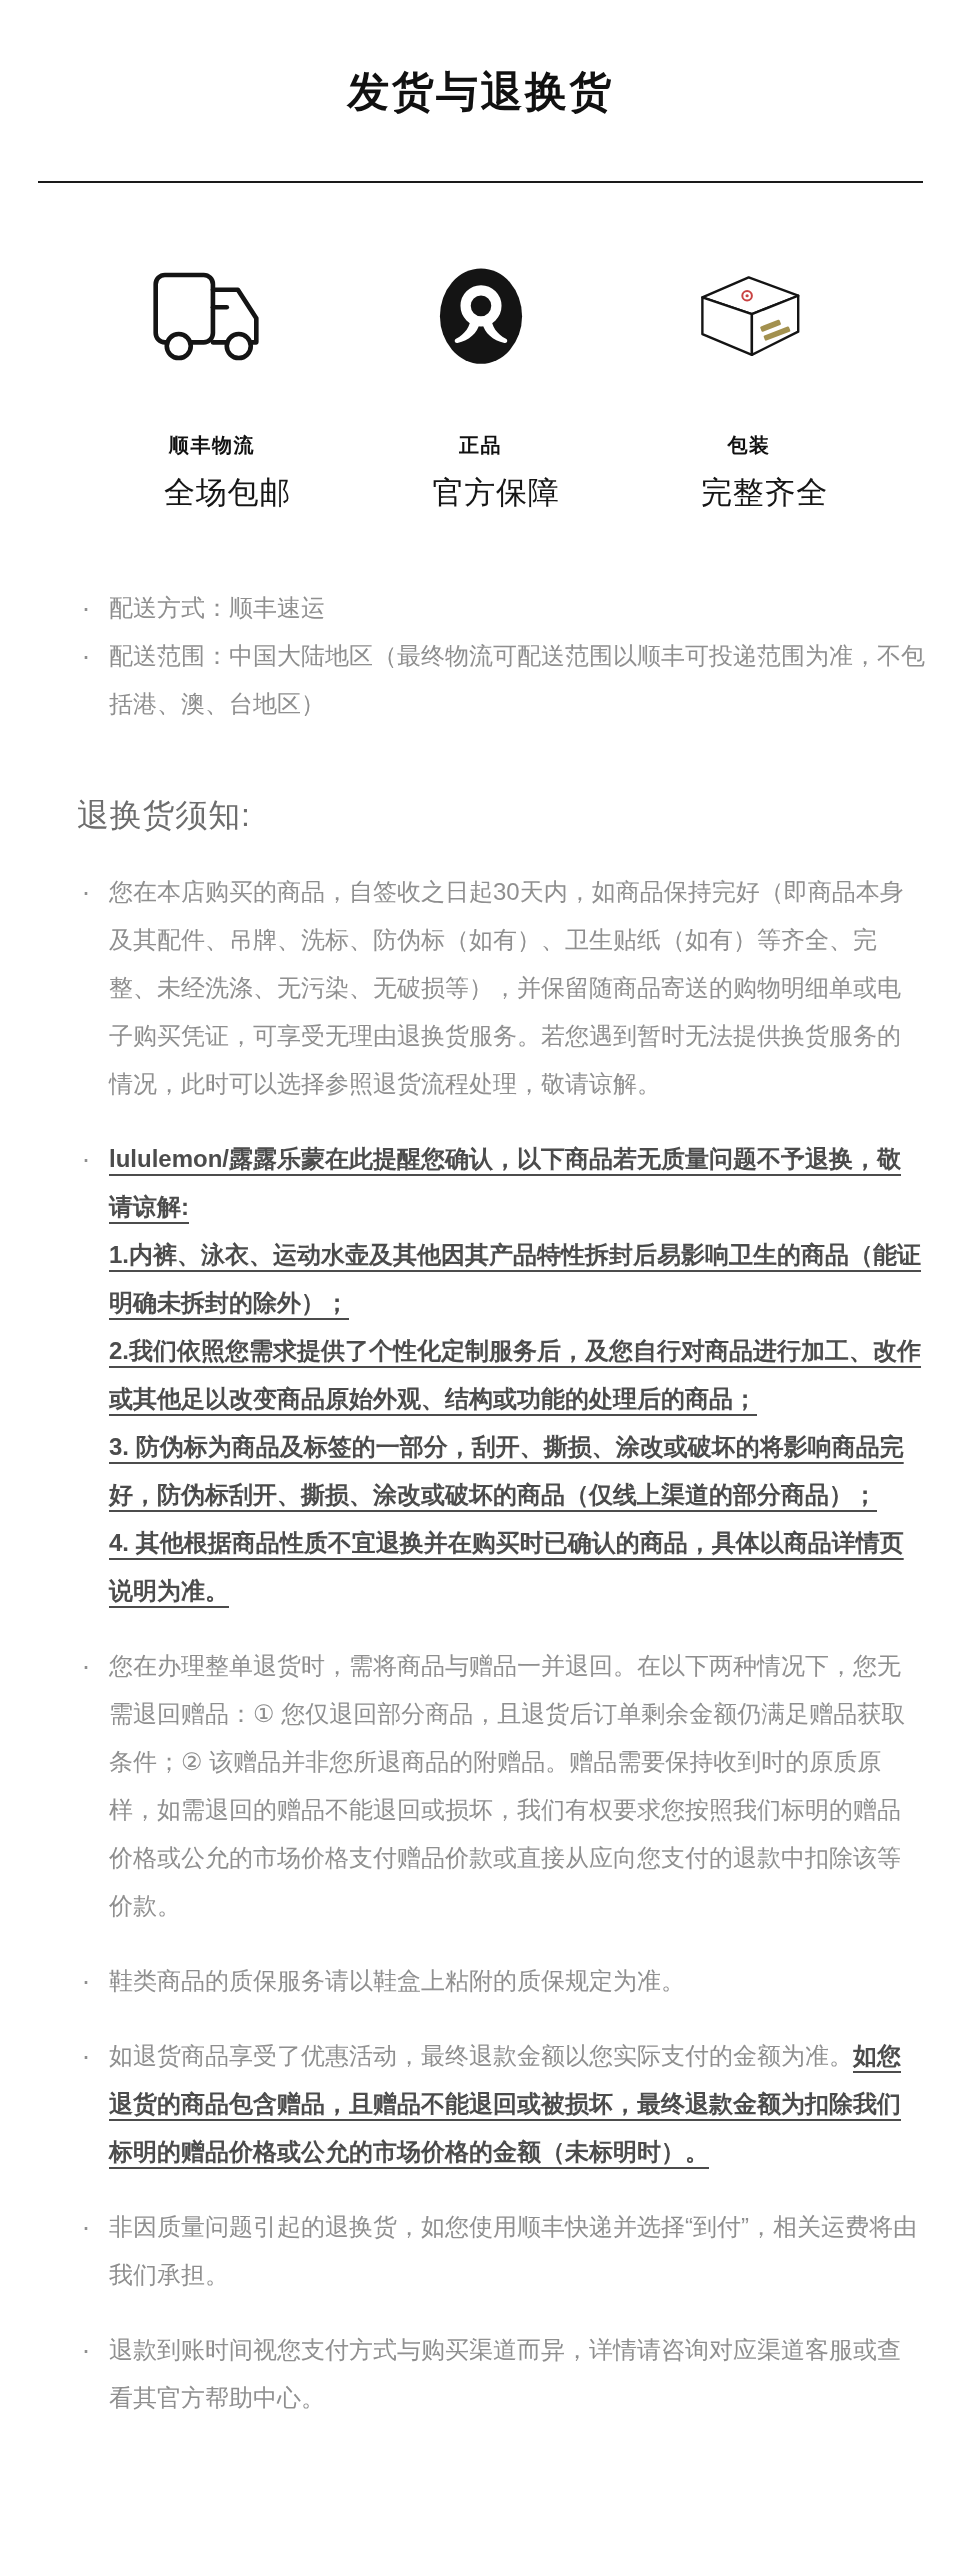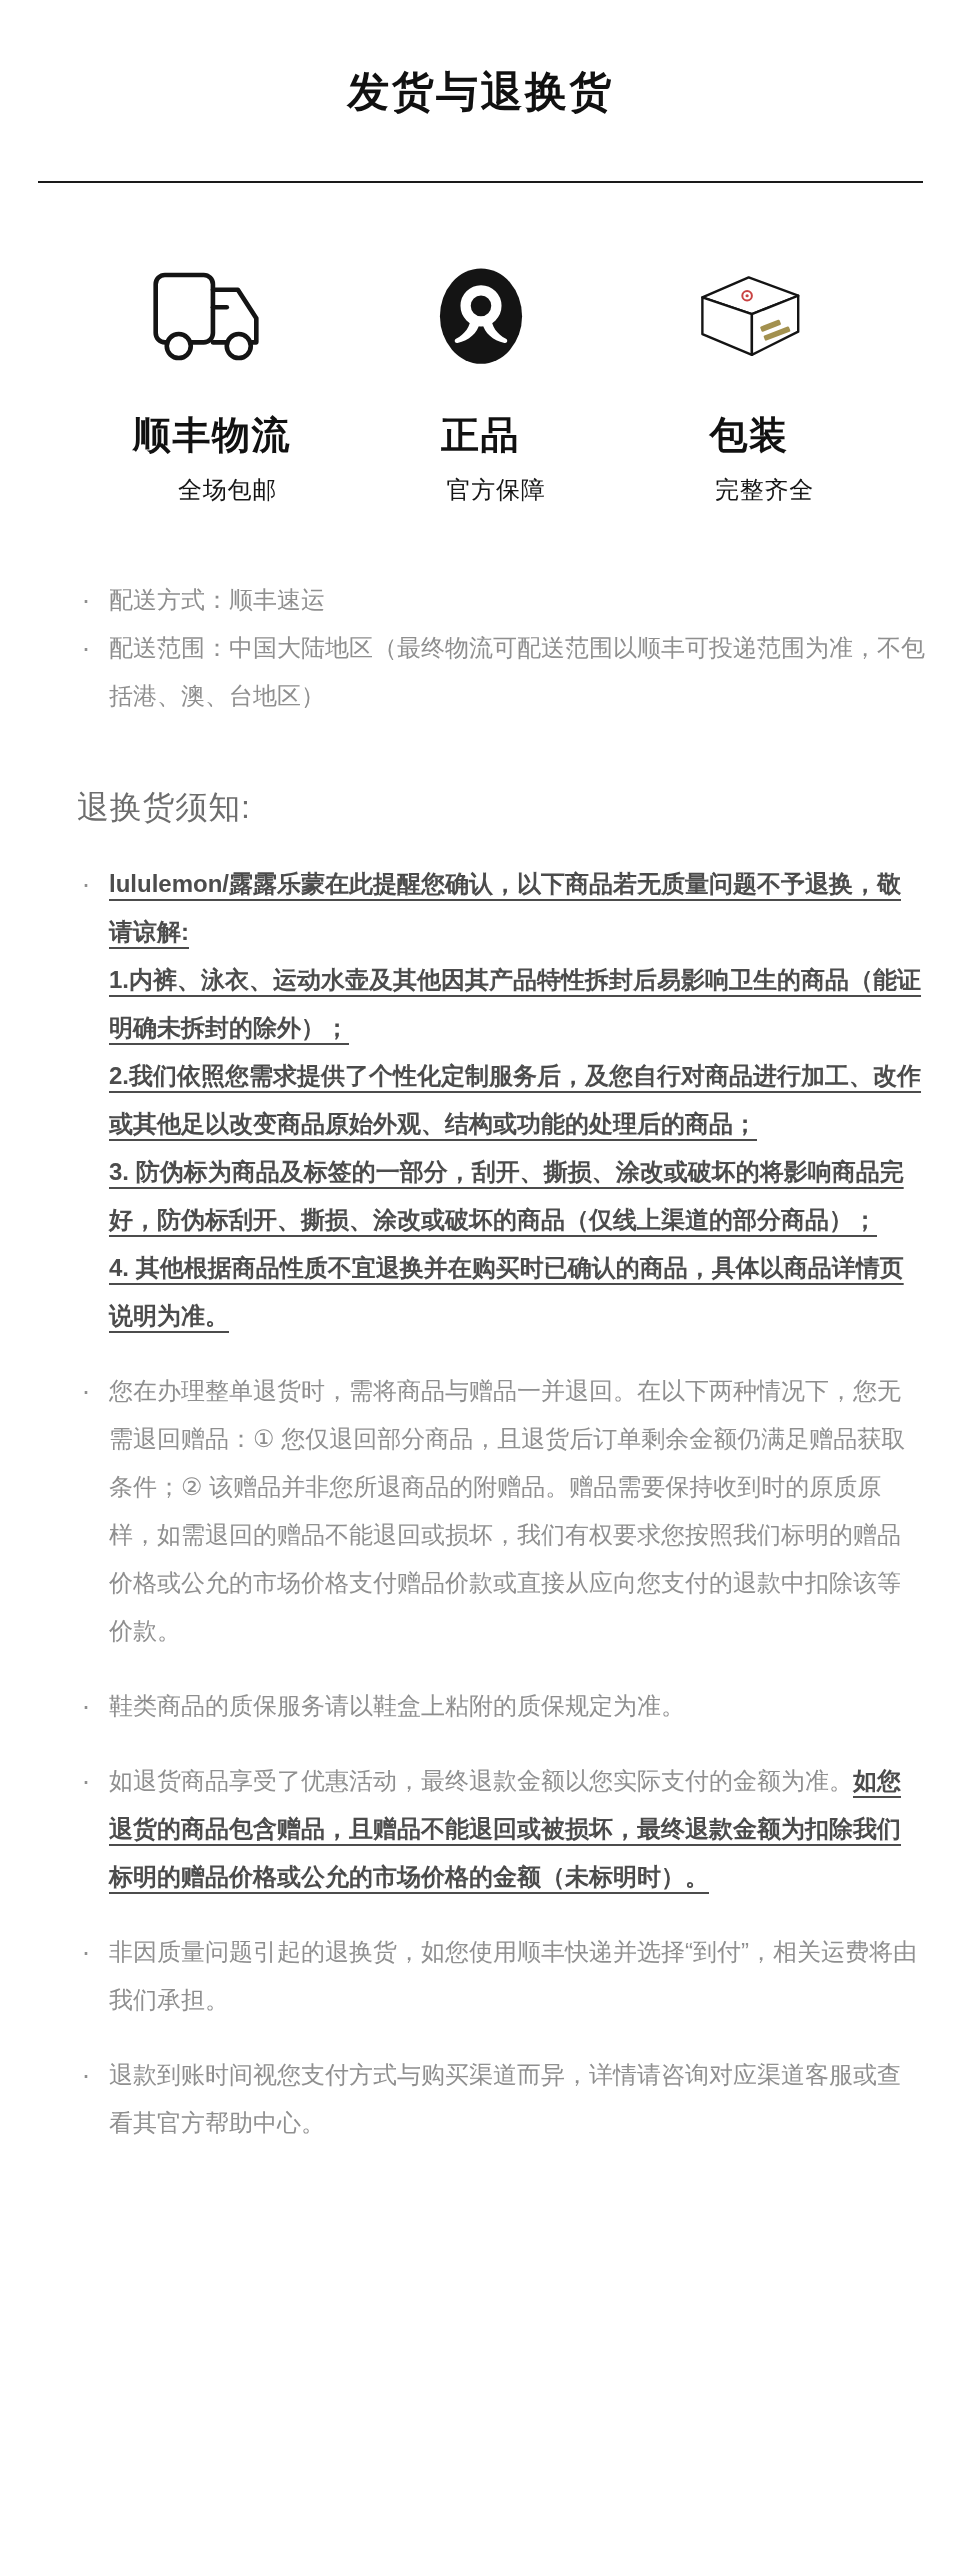--- a/index.html
+++ b/index.html
@@ -15,22 +15,22 @@
     font-family:"Liberation Sans","DejaVu Sans",sans-serif;
   }
   .page-title{
     margin:0;padding-top:64px;text-align:center;
     font-size:42px;font-weight:700;color:var(--title_text);letter-spacing:2.4px;
   }
   .divider{height:2.4px;background:#1a1a1a;margin:61px 38px 0 38px;}
   .features{margin-top:77px;display:flex;justify-content:space-between;padding:0 90px;}
   .feature{width:244px;display:flex;flex-direction:column;align-items:center;}
   .icon-box{height:112px;display:flex;align-items:center;justify-content:center;}
-  .f-label{margin-top:38px;font-size:38px;font-weight:700;color:#111;letter-spacing:1.6px;}
-  .f-sub{margin-top:13px;font-size:24px;color:#161616;letter-spacing:0.8px;margin-left:31px;}
+  .f-label{margin-top:60px;font-size:20px;font-weight:700;color:#111;letter-spacing:1.6px;}
+  .f-sub{margin-top:13px;font-size:31px;color:#161616;letter-spacing:0.8px;margin-left:31px;}
   .delivery{margin-top:70px;padding:0 17px 0 80px;}
   .b-item,.n-item{
     position:relative;padding-left:29px;
     font-size:24px;line-height:48px;color:var(--body_text);
   }
   .b-item::before,.n-item::before{
     content:"·";position:absolute;left:1.6px;top:0;
     font-size:27px;color:var(--body_text);
   }
   .n-heading{
@@ -108,20 +108,21 @@
   </div>
 
   <div class="delivery">
     <div class="b-item"><span>配送方式：顺丰速运</span></div>
     <div class="b-item"><span>配送范围：中国大陆地区（最终物流可配送范围以顺丰可投递范围为准，不包括港、澳、台地区）</span></div>
   </div>
 
   <h2 class="n-heading">退换货须知:</h2>
 
   <div class="notice">
+      <div class="n-item"><span class="nm">您在本店购买的商品，自签收之日起30天内，如商品保持完好（即商品本身及其配件、吊牌、洗标、防伪标（如有）、卫生贴纸（如有）等齐全、完整、未经洗涤、无污染、无破损等），并保留随商品寄送的购物明细单或电子购买凭证，可享受无理由退换货服务。若您遇到暂时无法提供换货服务的情况，此时可以选择参照退货流程处理，敬请谅解。</span></div>
       <div class="n-item"><span class="em">lululemon/露露乐蒙在此提醒您确认，以下商品若无质量问题不予退换，敬请谅解:</span><br><span class="em">1.内裤、泳衣、运动水壶及其他因其产品特性拆封后易影响卫生的商品（能证明确未拆封的除外）；</span><br><span class="em">2.我们依照您需求提供了个性化定制服务后，及您自行对商品进行加工、改作或其他足以改变商品原始外观、结构或功能的处理后的商品；</span><br><span class="em">3. 防伪标为商品及标签的一部分，刮开、撕损、涂改或破坏的将影响商品完好，防伪标刮开、撕损、涂改或破坏的商品（仅线上渠道的部分商品）；</span><br><span class="em">4. 其他根据商品性质不宜退换并在购买时已确认的商品，具体以商品详情页说明为准。</span></div>
       <div class="n-item"><span class="nm">您在办理整单退货时，需将商品与赠品一并退回。在以下两种情况下，您无需退回赠品：① 您仅退回部分商品，且退货后订单剩余金额仍满足赠品获取条件；② 该赠品并非您所退商品的附赠品。赠品需要保持收到时的原质原样，如需退回的赠品不能退回或损坏，我们有权要求您按照我们标明的赠品价格或公允的市场价格支付赠品价款或直接从应向您支付的退款中扣除该等价款。</span></div>
       <div class="n-item"><span class="nm">鞋类商品的质保服务请以鞋盒上粘附的质保规定为准。</span></div>
       <div class="n-item"><span class="nm">如退货商品享受了优惠活动，最终退款金额以您实际支付的金额为准。</span><span class="em">如您退货的商品包含赠品，且赠品不能退回或被损坏，最终退款金额为扣除我们标明的赠品价格或公允的市场价格的金额（未标明时）。</span></div>
       <div class="n-item"><span class="nm">非因质量问题引起的退换货，如您使用顺丰快递并选择“到付”，相关运费将由我们承担。</span></div>
       <div class="n-item"><span class="nm">退款到账时间视您支付方式与购买渠道而异，详情请咨询对应渠道客服或查看其官方帮助中心。</span></div>
     </div>
 
 </div>
 

